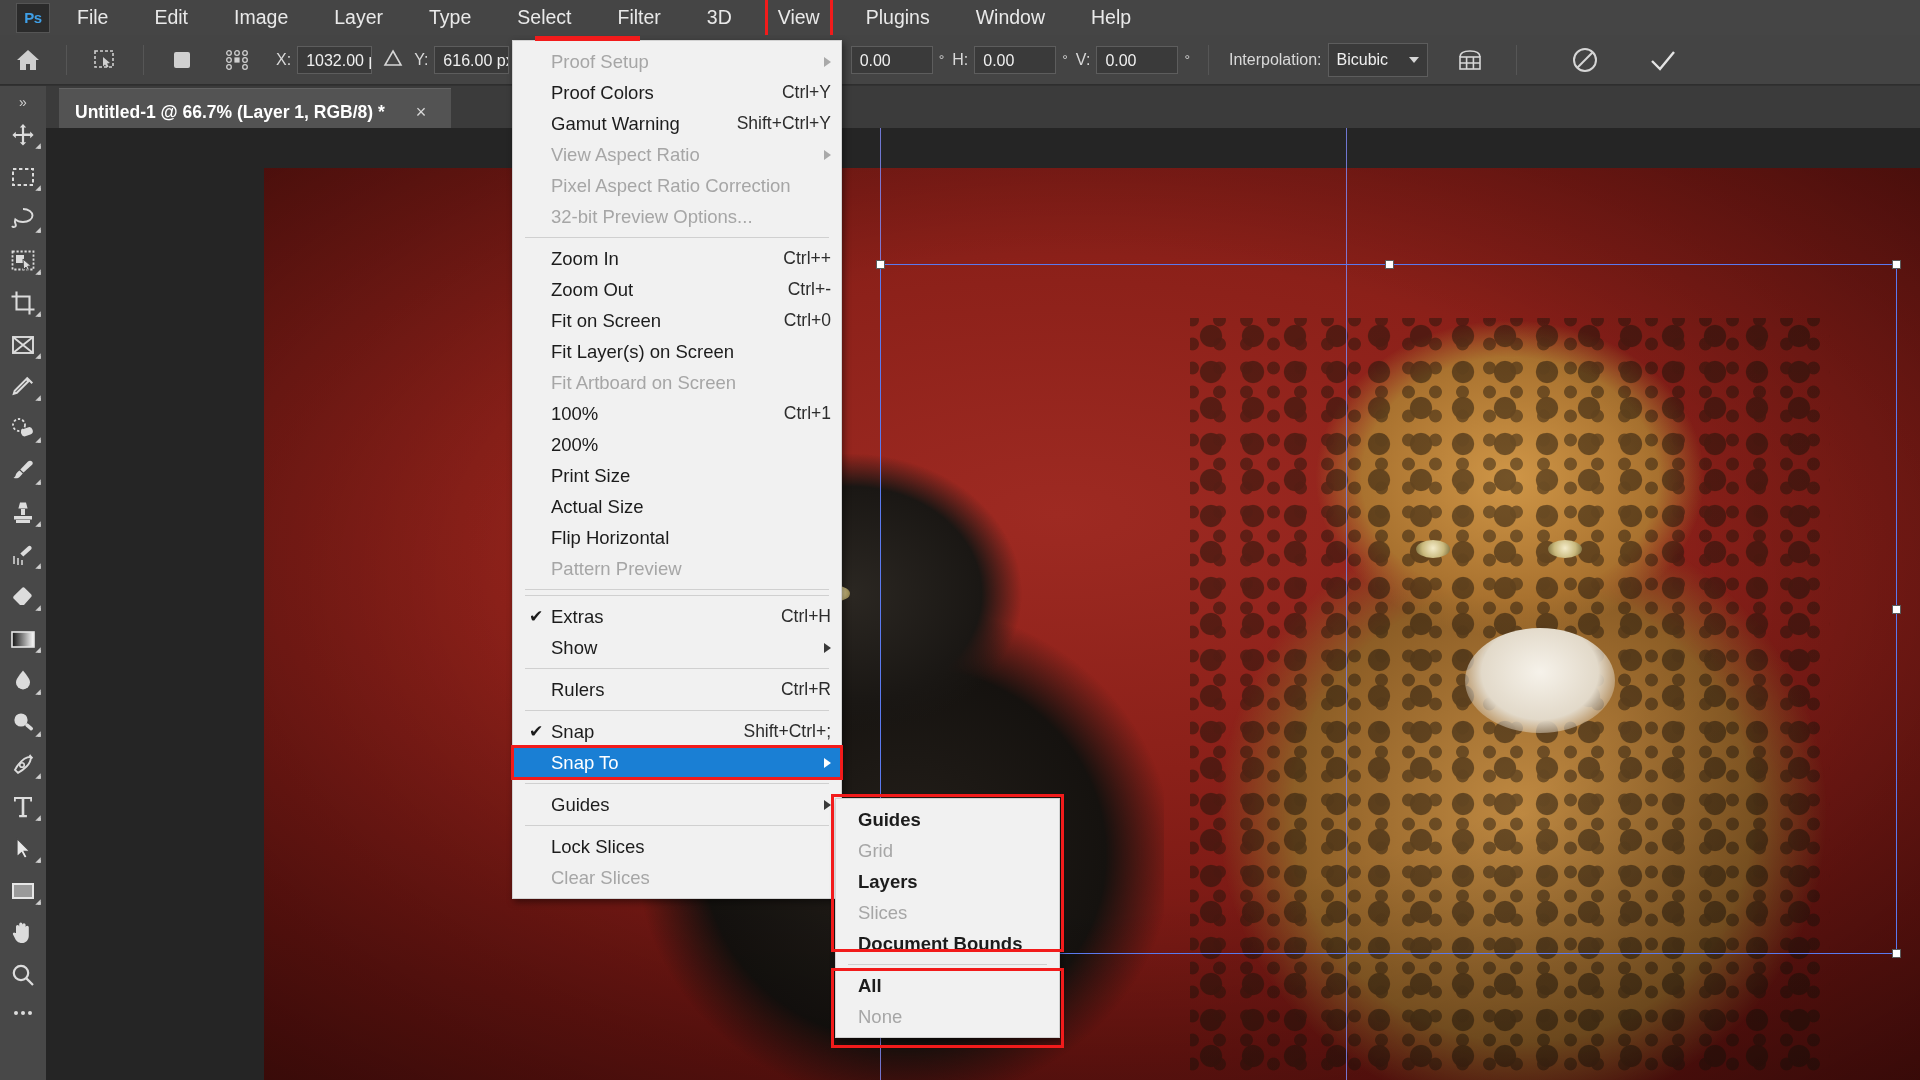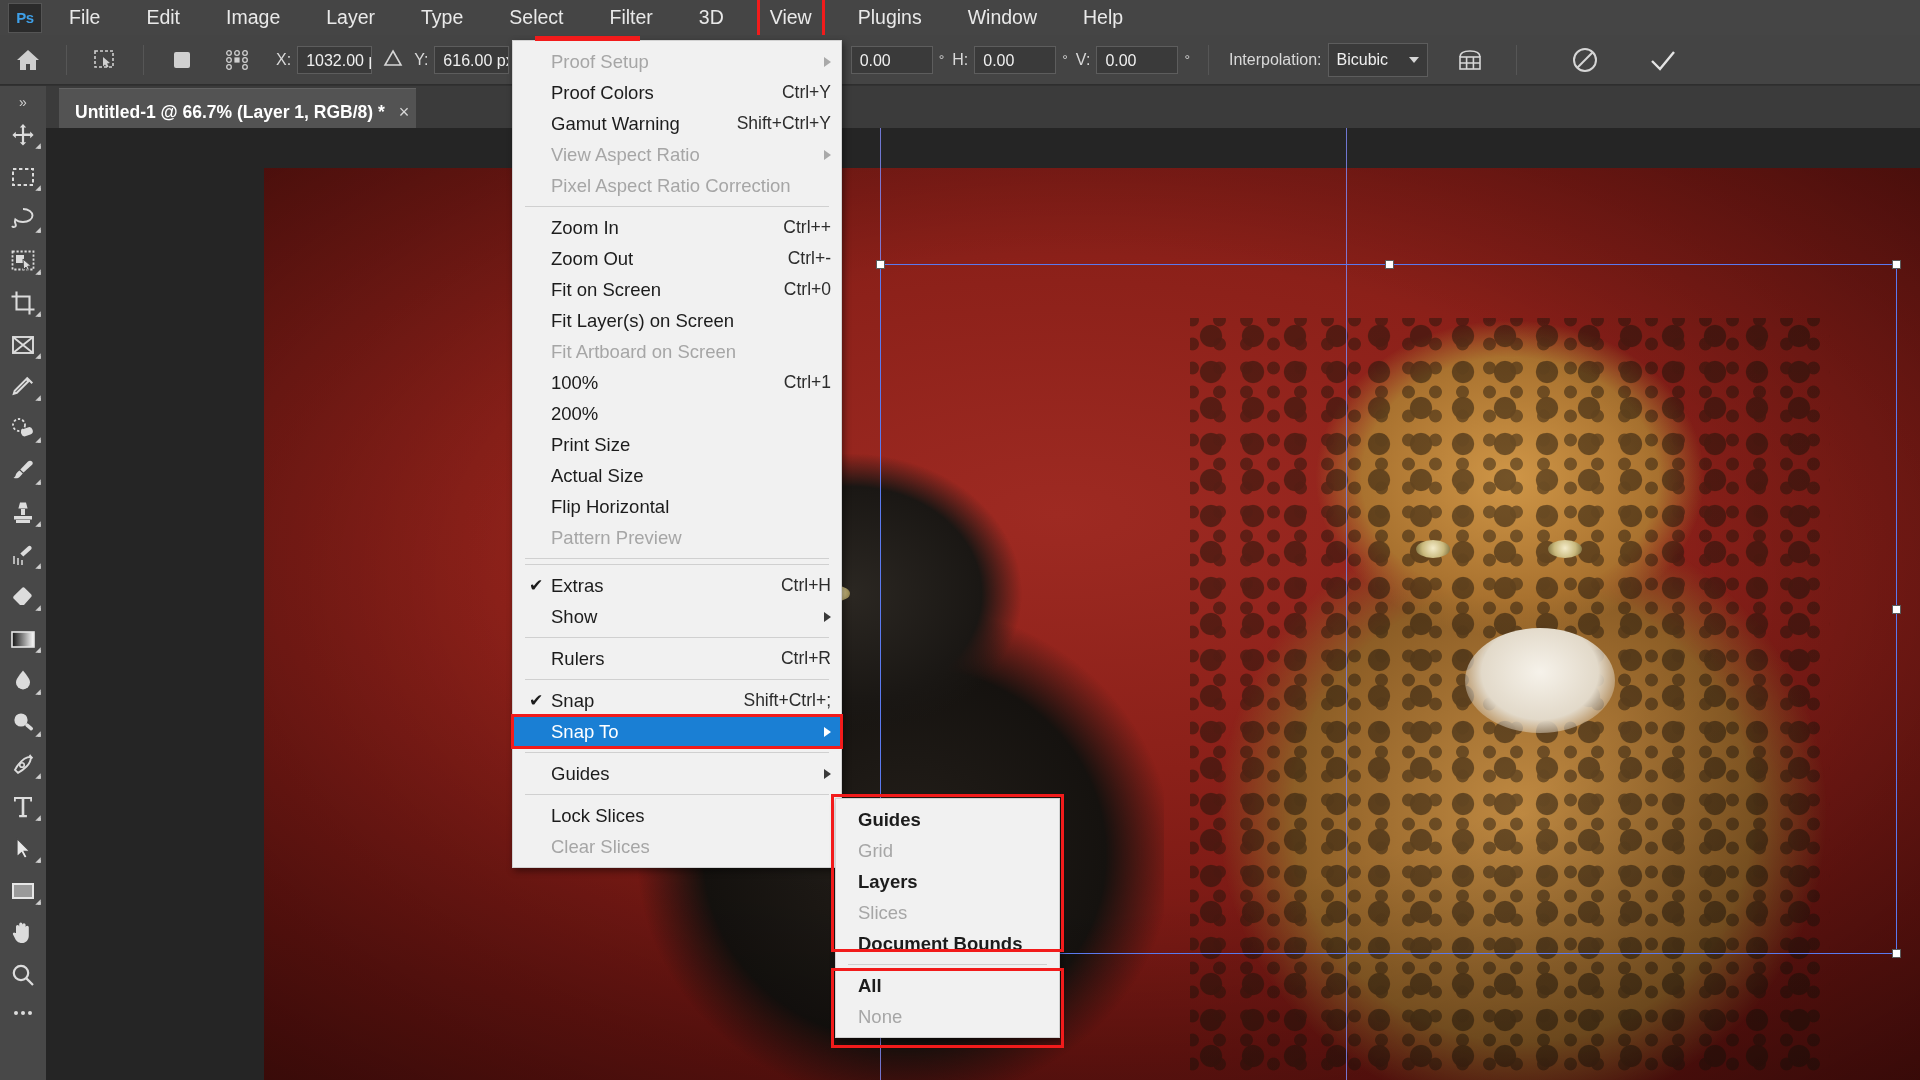--- a/index.html
+++ b/index.html
@@ -10,21 +10,21 @@
     -webkit-font-smoothing: antialiased;
   }
   .app { position:relative; width:1920px; height:1080px; }
 
   
   .menubar {
     position:absolute; top:0; left:0; width:1920px; height:35px;
     background:#454545; display:flex; align-items:center;
   }
   .ps-logo {
-    width:34px; height:30px; margin-left:8px;
+    width:34px; height:30px; margin-left:16px;
     background:#2b2b2b; color:#3fa0e8;
     display:flex; align-items:center; justify-content:center;
     font-size:15px; font-weight:bold; letter-spacing:-.5px;
     border:1px solid #555;
   }
   .menubar-items { display:flex; align-items:center; height:35px; margin-left:14px;gap:20px; }
   .menu-item {
     padding:0 13px; height:35px; line-height:35px;
     font-size:19.5px; color:#e9e9e9; white-space:nowrap; cursor:default;
   }
@@ -77,23 +77,24 @@
   .tool.no-flyout::after { display:none; }
 
   
   .tabstrip {
     position:absolute; top:86px; left:46px; width:1874px; height:42px;
     background:#3b3b3b;
   }
   .doc-tab {
     position:absolute; left:13px; top:2px; height:48px;
     background:#535353; color:#ffffff;
-    display:flex; align-items:center; padding:0 7px 0 16px;
+    display:flex; align-items:center; padding:0 25px 0 16px;
     font-size:17.5px; font-weight:bold; white-space:nowrap;
     border-top:1px solid #636363;
+    gap:17px;
   }
   .tab-close { margin-left:14px; font-size:18px; color:#d8d8d8; font-weight:normal; }
 
   
   .canvas-area {
     position:absolute; top:128px; left:46px; width:1874px; height:952px;
     background:#252525; overflow:hidden;
   }
   .artwork {
     position:absolute; left:218px; top:40px; width:1656px; height:912px;
@@ -522,20 +523,24 @@
       </div>
       <div class="mrow disabled">
         <span class="mcheck"></span>
         <span class="mlabel">View Aspect Ratio</span>
         <span class="marrow"></span>
       </div>
       <div class="mrow disabled">
         <span class="mcheck"></span>
         <span class="mlabel">Pixel Aspect Ratio Correction</span>
       </div>
+      <div class="mrow disabled">
+        <span class="mcheck"></span>
+        <span class="mlabel">32-bit Preview Options...</span>
+      </div>
       <div class="msep"></div>
       <div class="mrow">
         <span class="mcheck"></span>
         <span class="mlabel">Zoom In</span>
         <span class="mshort">Ctrl++</span>
       </div>
       <div class="mrow">
         <span class="mcheck"></span>
         <span class="mlabel">Zoom Out</span>
         <span class="mshort">Ctrl+-</span>

